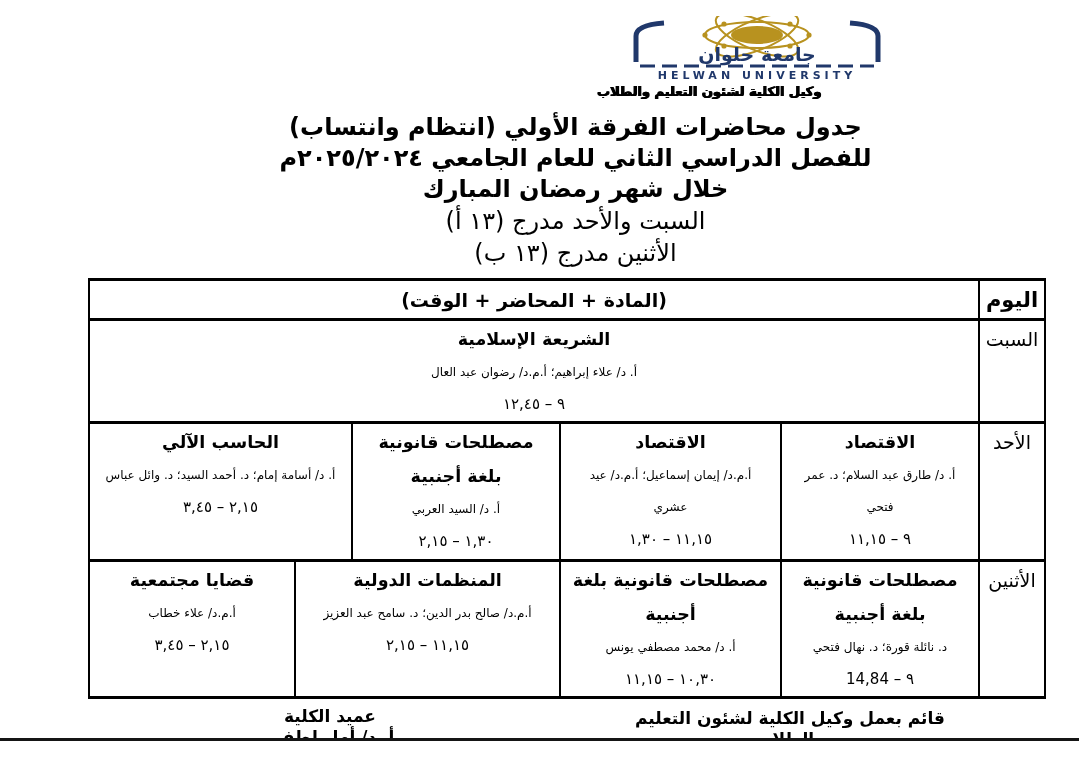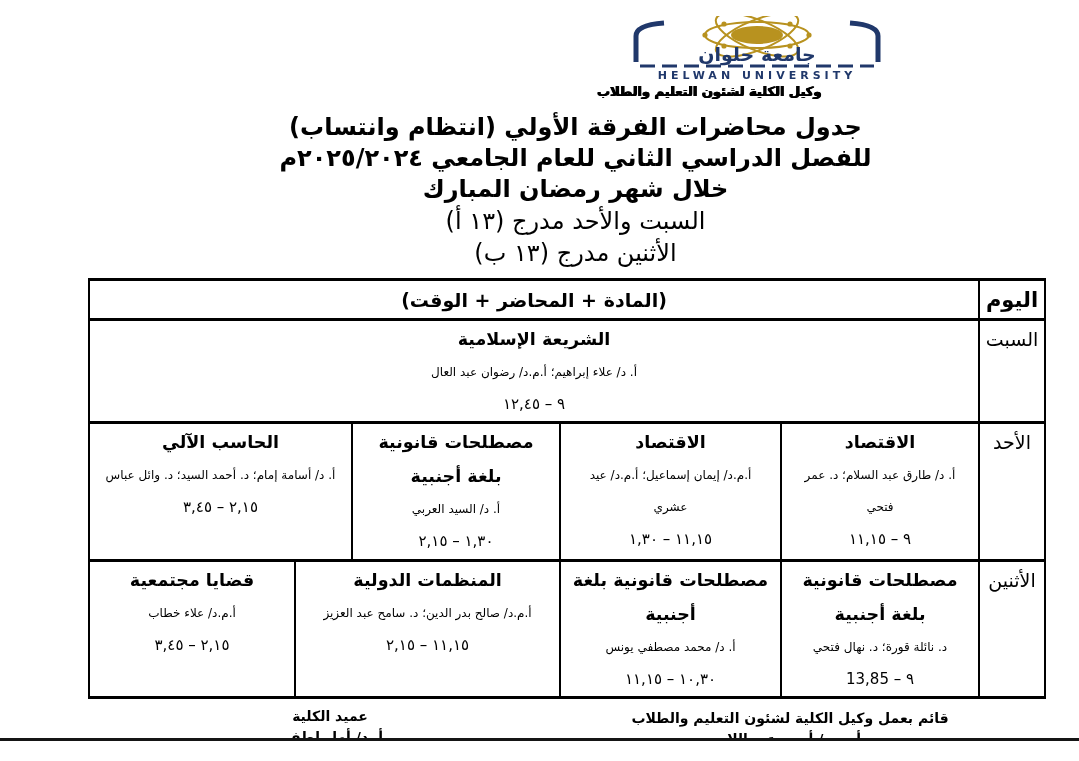--- a/index.html
+++ b/index.html
@@ -56,21 +56,21 @@
   .day-h  { font-weight: bold; font-size: 21px; text-align: center; vertical-align: middle !important; }
   .cont-h { font-weight: bold; font-size: 19px; text-align: center; vertical-align: middle !important; }
   .day-c  { font-size: 19px; text-align: center; padding-top: 7px !important; }
 
   .box { display: flex; flex-direction: column; align-items: center; justify-content: flex-start; width: 100%; padding: 1px 10px; }
   .subject { font-weight: bold; font-size: 17.5px; line-height: 34px; text-align: center; }
   .lect    { font-size: 12px; line-height: 32px; text-align: center; }
   .time    { font-size: 15px;   line-height: 32px; text-align: center; }
 
   
-  .sig { position: absolute; text-align: center; font-weight: bold; font-size: 14px; line-height: 21px; }
+  .sig { position: absolute; text-align: center; font-weight: bold; font-size: 17px; line-height: 21px; }
   .sig-right { top: 708px; left: 630px; width: 320px; }
   .sig-left  { top: 706px; left: 200px; width: 260px; }
 
   .scan-edge { position: absolute; bottom: 0; left: 0; width: 100%; height: 3px; background: #151515; }
 </style>
 </head>
 <body>
 
 <div class="page">
 
@@ -169,21 +169,21 @@
         </div>
       </td>
     </tr>
 
     <tr class="r-mon">
       <td class="day-c">الأثنين</td>
       <td>
         <div class="box">
           <div class="subject">مصطلحات قانونية بلغة أجنبية</div>
           <div class="lect">د. نائلة قورة؛ د. نهال فتحي</div>
-          <div class="time">٩ – 13,85</div>
+          <div class="time">٩ – 14,84</div>
         </div>
       </td>
       <td>
         <div class="box">
           <div class="subject">مصطلحات قانونية بلغة أجنبية</div>
           <div class="lect">أ. د/ محمد مصطفي يونس</div>
           <div class="time">١٠,٣٠ – ١١,١٥</div>
         </div>
       </td>
       <td colspan="2">

